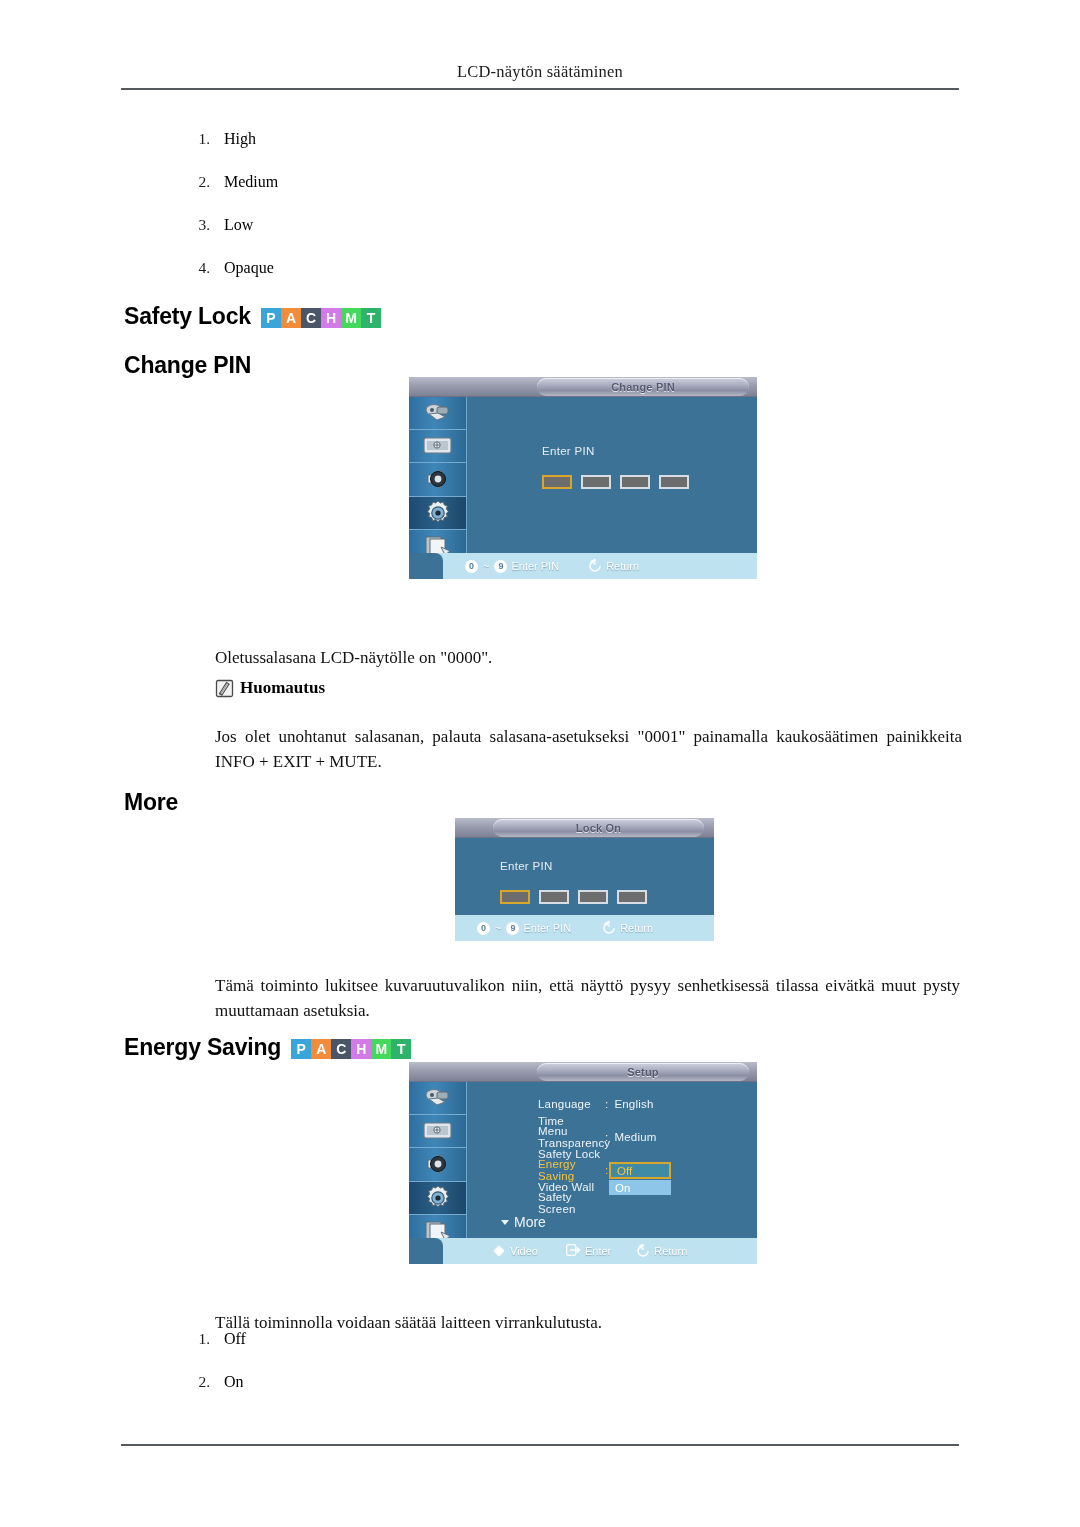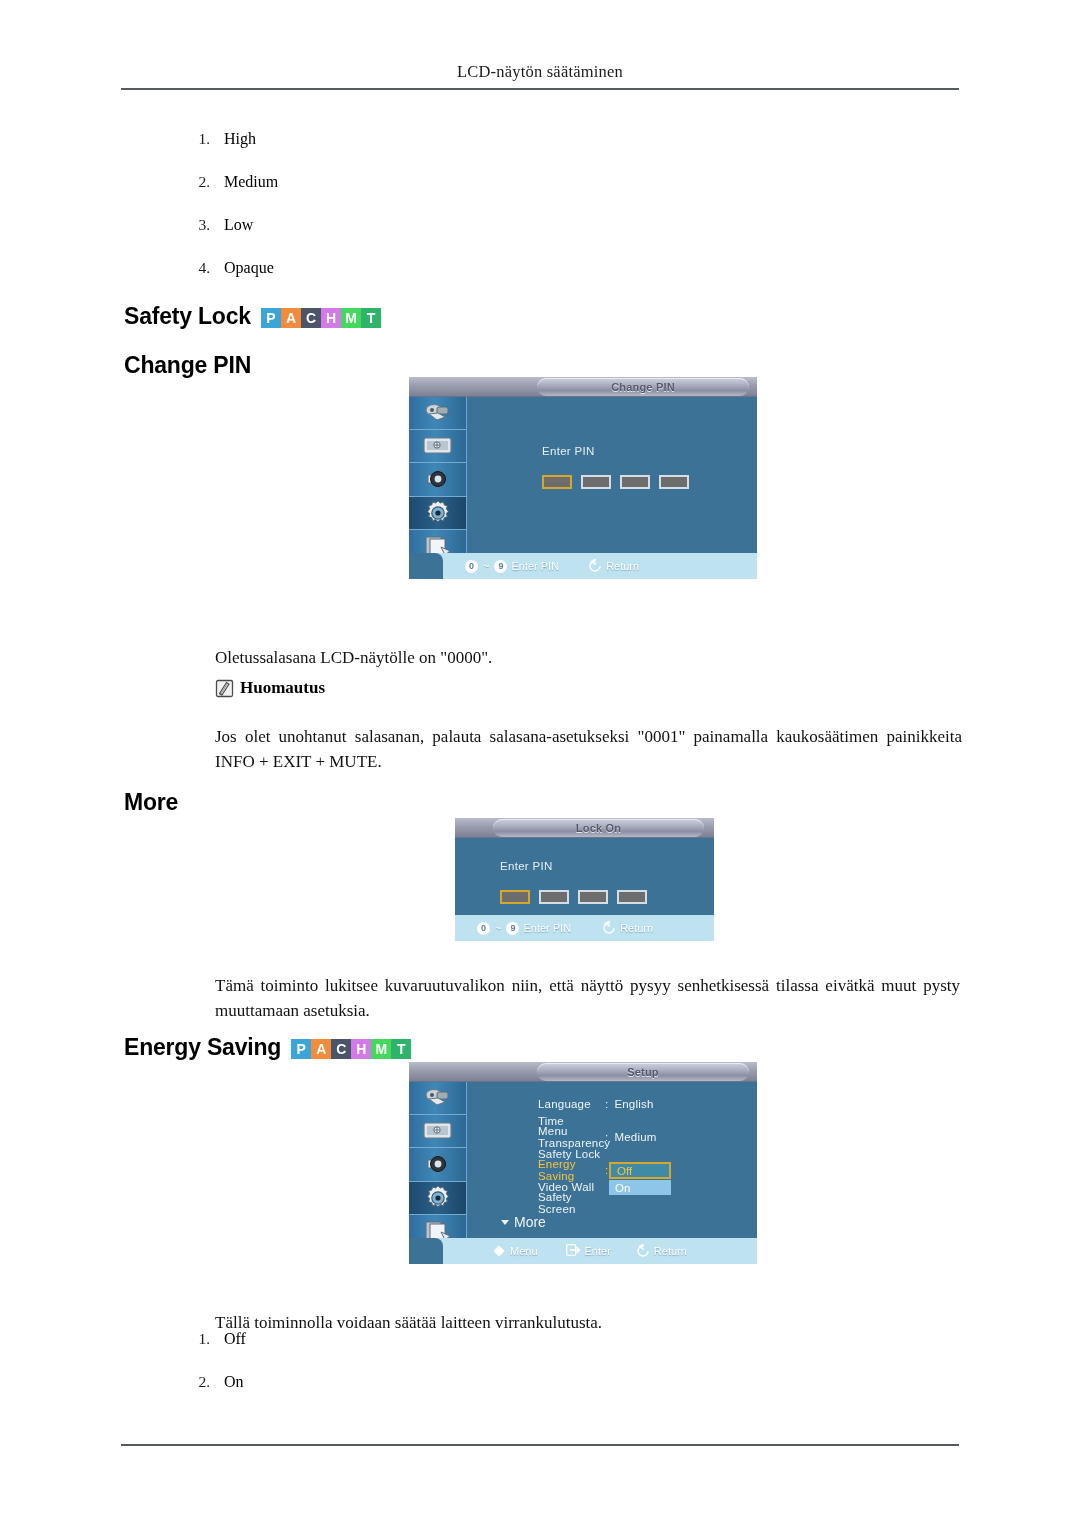--- a/index.html
+++ b/index.html
@@ -642,21 +642,21 @@
       <div class="dropdown">
         <div class="dd-item off">Off</div>
         <div class="dd-item on">On</div>
       </div>
     </div>
 
     <div class="osd-footer">
       <div class="notch"></div>
       <div class="hint hint-move">
         <span class="diamond"></span>
-        <span style="margin-left:3px">Menu</span>
+        <span style="margin-left:3px">Video</span>
       </div>
       <div class="hint hint-enter">
         <span>
           <svg width="15" height="12" viewBox="0 0 15 12">
             <rect x="0.7" y="0.7" width="9" height="10.6" rx="1.5" fill="none" stroke="#ffffff" stroke-width="1.3"></rect>
             <path d="M4 6 L13.5 6 M10.6 3.2 L13.8 6 L10.6 8.8" fill="none" stroke="#ffffff" stroke-width="1.3"></path>
           </svg>
         </span>
         <span>Enter</span>
       </div>

